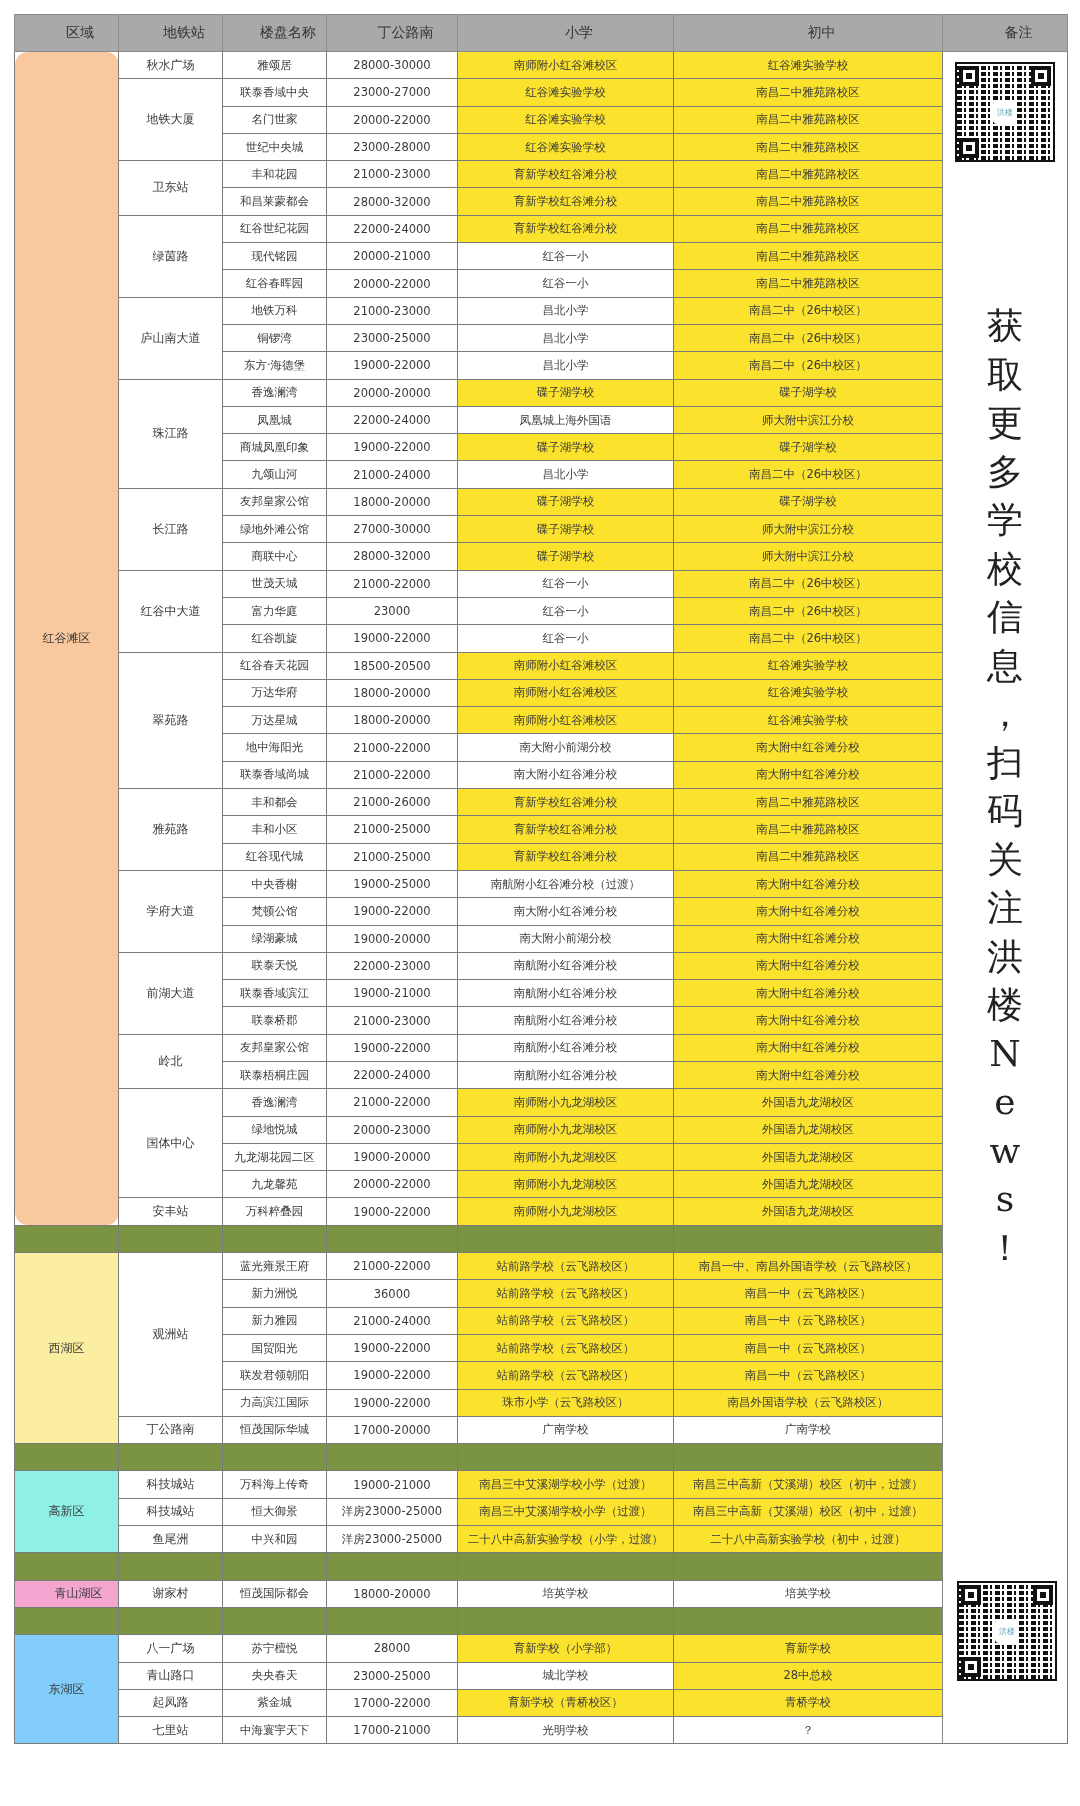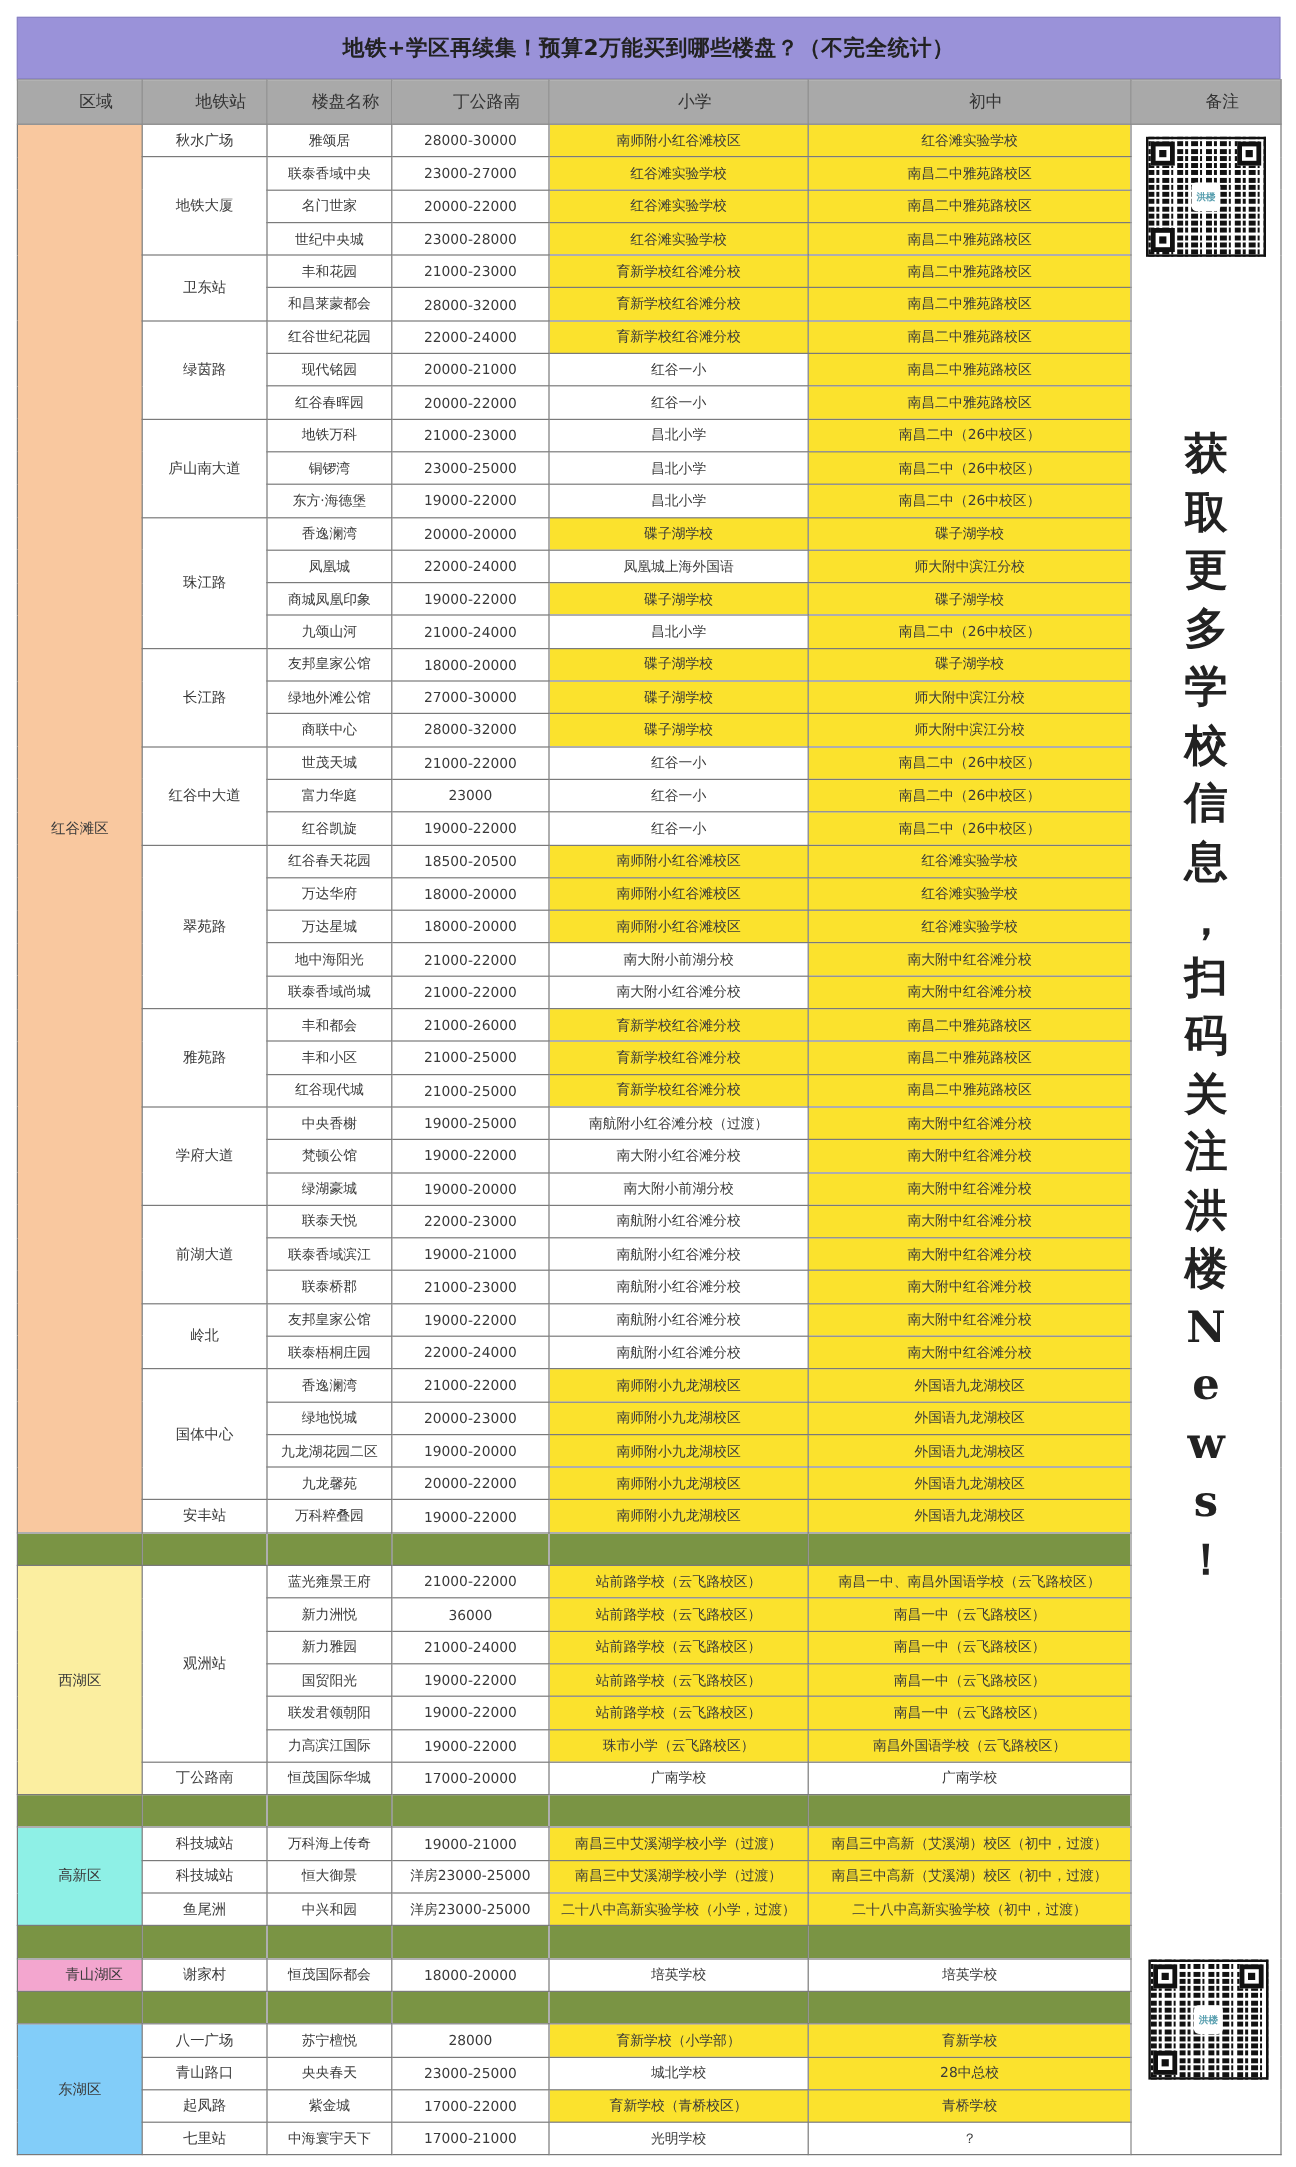--- a/index.html
+++ b/index.html
@@ -12,39 +12,38 @@
   table { border-collapse: collapse; width: 1053px; table-layout: fixed; }
   th { background: #a9a9a9; height: 34px; font-weight: normal; font-size: 14px; color: #333;
        border: 1px solid #8c8c8c; padding-left: 28px; }
   td { height: 26.3px; padding: 0; font-size: 11.5px; text-align: center;
        border: 1px solid #7a7a7a; white-space: nowrap; overflow: hidden; color: #3a3a3a; }
   td.yl { background: #fbe22d; }
   td.wt { background: #ffffff; }
   td.sep { background: #7a9444; height: 26.3px; }
   td.district { font-size: 12px; }
   td.station { background: #fff; font-size: 12px; }
-  td.note { background: #fff; vertical-align: top; position: relative; border-left: 1px solid #888; font-weight: bold; }
+  td.note { background: #fff; vertical-align: top; position: relative; border-left: 1px solid #888; }
   .qr { width: 96px; height: 96px; margin: 0 auto; position: relative;
         background:
           repeating-linear-gradient(0deg, transparent 0 4px, #fff 4px 6px),
           repeating-linear-gradient(90deg, #111 0 5px, #fff 5px 7px, #111 7px 9px, #fff 9px 12px);
         border: 2px solid #111; }
   .qr .finder { position: absolute; width: 20px; height: 20px; border: 4px solid #111; background: #fff; box-sizing: border-box; }
   .qr .finder::after { content: ""; position: absolute; left: 3px; top: 3px; width: 6px; height: 6px; background: #111; }
   .qr .logo { position: absolute; left: 36px; top: 36px; width: 24px; height: 24px; background: #fff; border-radius: 4px;
               font-size: 8px; color: #5aa0b0; display: flex; align-items: center; justify-content: center; }
   .vtext { position: absolute; left: 0; right: 0; text-align: center;
            font-family: "DejaVu Serif", "Liberation Serif", serif; font-size: 36px; color: #222; line-height: 48.5px; }
   .vtext span { display: block; }
 </style>
 </head>
 <body>
 
 <div class="sheet">
-  <div class="title">地铁+学区再续集！预算2万能买到哪些楼盘？（不完全统计）</div>
   <table>
     <colgroup>
       <col style="width:104px">
         <col style="width:104px">
         <col style="width:104px">
         <col style="width:131px">
       <col style="width:216px">
         <col style="width:269px">
         <col style="width:125px">
     </colgroup>
@@ -54,21 +53,21 @@
         <th>地铁站</th>
         <th>楼盘名称</th>
         <th>丁公路南</th>
         <th>小学</th>
         <th>初中</th>
         <th>备注</th>
       </tr>
     </thead>
     <tbody id="tbody">
         <tr>
-          <td class="district" rowspan="43" style="background: rgb(249, 200, 159);">红谷滩区</td>
+          <td class="district" rowspan="43" style="background: rgb(249, 200, 159); border-radius: 13px;">红谷滩区</td>
           <td class="station" rowspan="1">秋水广场</td>
           <td class="wt">雅颂居</td>
           <td class="wt">28000-30000</td>
           <td class="yl">南师附小红谷滩校区</td>
           <td class="yl">红谷滩实验学校</td>
           <td class="note" rowspan="62">
             <div class="qr" style="margin-top:10px">
               <div class="finder" style="left:2px;top:2px"></div>
               <div class="finder" style="right:2px;top:2px"></div>
               <div class="finder" style="left:2px;bottom:2px"></div>

